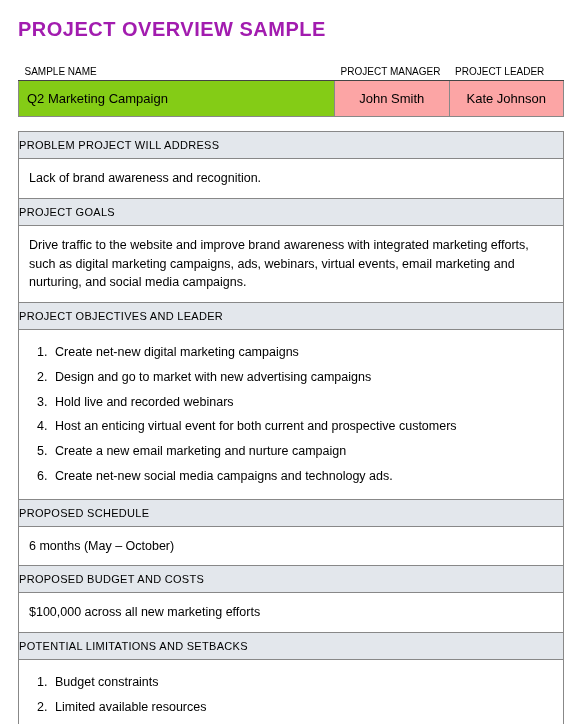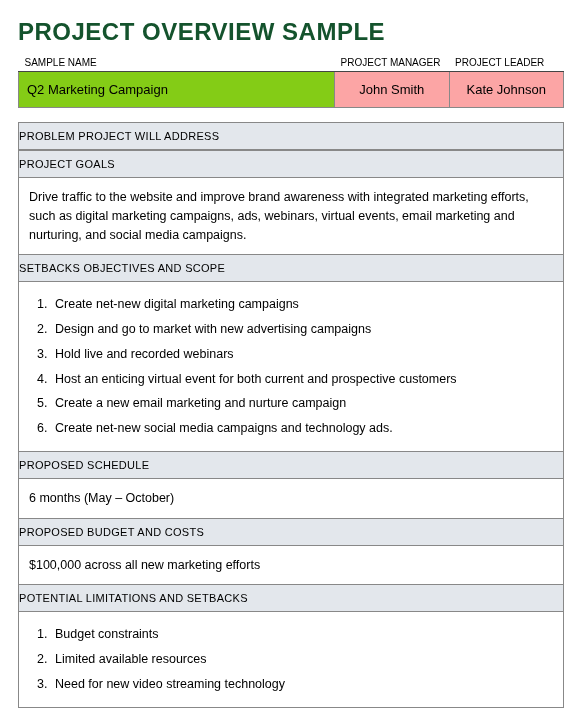--- a/index.html
+++ b/index.html
@@ -5,25 +5,25 @@
   * { box-sizing: border-box; margin: 0; padding: 0; }
   body {
     font-family: "Century Gothic", "Avant Garde", Arial, sans-serif;
     background: #fff;
     padding: 18px;
     width: 582px;
     color: #000;
     font-size: 12px;
   }
   .title {
-    font-size: 24px;
+    font-size: 20px;
     font-weight: bold;
     letter-spacing: 0.5px;
-    margin-bottom: 8px;
-    color: #14532d;
+    margin-bottom: 22px;
+    color: #a21caf;
   }
   .header-table {
     width: 100%;
     border-collapse: collapse;
     margin-bottom: 14px;
   }
   .header-table th {
     font-weight: normal;
     font-size: 10px;
     text-align: left;
@@ -82,25 +82,26 @@
     <td class="name-cell">Q2 Marketing Campaign</td>
     <td>John Smith</td>
     <td>Kate Johnson</td>
   </tr>
 </tbody>
   </table>
 
 <div class="sections">
 
   <div class="section-head">PROBLEM PROJECT WILL ADDRESS</div>
+  <div class="section-body">Lack of brand awareness and recognition.</div>
 
   <div class="section-head">PROJECT GOALS</div>
   <div class="section-body">Drive traffic to the website and improve brand awareness with integrated marketing efforts, such as digital marketing campaigns, ads, webinars, virtual events, email marketing and nurturing, and social media campaigns.</div>
 
-  <div class="section-head">SETBACKS OBJECTIVES AND SCOPE</div>
+  <div class="section-head">PROJECT OBJECTIVES AND LEADER</div>
   <div class="section-body">
     <ol>
       <li>Create net-new digital marketing campaigns</li>
       <li>Design and go to market with new advertising campaigns</li>
       <li>Hold live and recorded webinars</li>
       <li>Host an enticing virtual event for both current and prospective customers</li>
       <li>Create a new email marketing and nurture campaign</li>
       <li>Create net-new social media campaigns and technology ads.</li>
     </ol>
   </div>

